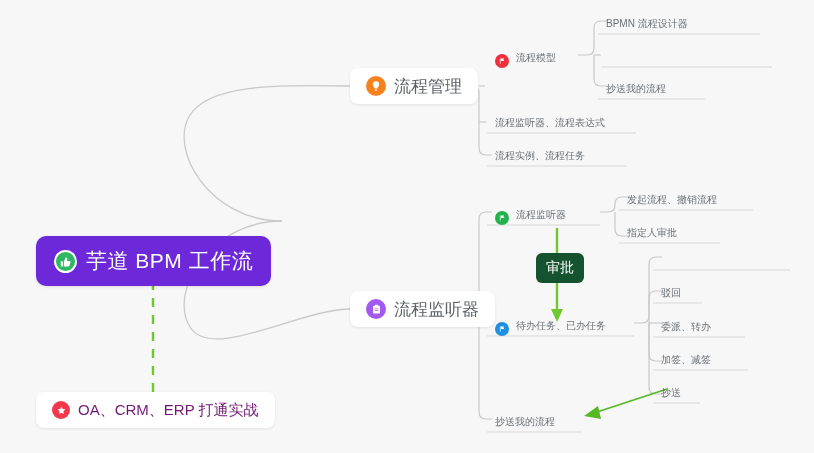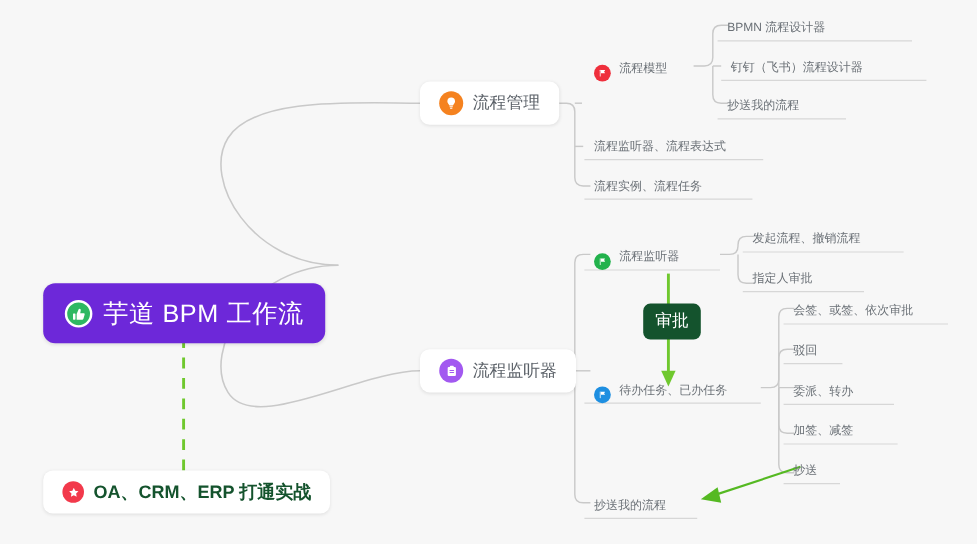--- a/index.html
+++ b/index.html
@@ -51,30 +51,29 @@
   }
   .node.root .label { margin-left: 9px; }
 
   
   .node.card {
     background: #ffffff;
     border-radius: 8px;
     padding: 0 16px;
     height: 36px;
     color: #5b6168;
-    font-size: 14px;
+    font-size: 17px;
     box-shadow: 0 1px 3px rgba(0,0,0,0.09);
   }
   .node.card .label { margin-left: 8px; }
 
   .node.card.bottomcard {
     height: 36px;
     font-size: 15px;
-    color: #14532d;
-    font-weight: bold;
+    color: #701a75;
   }
 
   
   .node.leaf {
     color: #6b7177;
     font-size: 10px;
     height: 26px;
     padding: 0 6px 0 8px;
     align-items: flex-end;
     line-height: 1;
@@ -215,23 +214,20 @@
         <rect x="5.5" y="3.5" width="2" height="17" rx="0.9"></rect>
         <path d="M8.5 4.3h9.3c.7 0 1 .8.5 1.3l-2.4 2.6 2.4 2.6c.5.5.2 1.3-.5 1.3H8.5V4.3Z"></path>
       </svg>
     </span>
     <span class="label withicon">流程模型</span>
   </div>
 
   <div class="node leaf" style="left:598px; top:8px;">
     <span class="label">BPMN 流程设计器</span>
   </div>
-  <div class="node leaf" style="left:601px; top:41px;">
-    <span class="label">钉钉（飞书）流程设计器</span>
-  </div>
   <div class="node leaf" style="left:598px; top:73px;">
     <span class="label">抄送我的流程</span>
   </div>
 
   <div class="node leaf" style="left:487px; top:107px;">
     <span class="label">流程监听器、流程表达式</span>
   </div>
   <div class="node leaf" style="left:487px; top:140px;">
     <span class="label">流程实例、流程任务</span>
   </div>
@@ -272,23 +268,20 @@
   <div class="node leaf" style="left:487px; top:310px;">
     <span class="ic sz14 flagB">
       <svg width="8" height="8" viewBox="0 0 24 24" fill="#ffffff">
         <rect x="5.5" y="3.5" width="2" height="17" rx="0.9"></rect>
         <path d="M8.5 4.3h9.3c.7 0 1 .8.5 1.3l-2.4 2.6 2.4 2.6c.5.5.2 1.3-.5 1.3H8.5V4.3Z"></path>
       </svg>
     </span>
     <span class="label withicon">待办任务、已办任务</span>
   </div>
 
-  <div class="node leaf" style="left:653px; top:244px;">
-    <span class="label">会签、或签、依次审批</span>
-  </div>
   <div class="node leaf" style="left:653px; top:277px;">
     <span class="label">驳回</span>
   </div>
   <div class="node leaf" style="left:653px; top:311px;">
     <span class="label">委派、转办</span>
   </div>
   <div class="node leaf" style="left:653px; top:344px;">
     <span class="label">加签、减签</span>
   </div>
   <div class="node leaf" style="left:653px; top:377px;">

